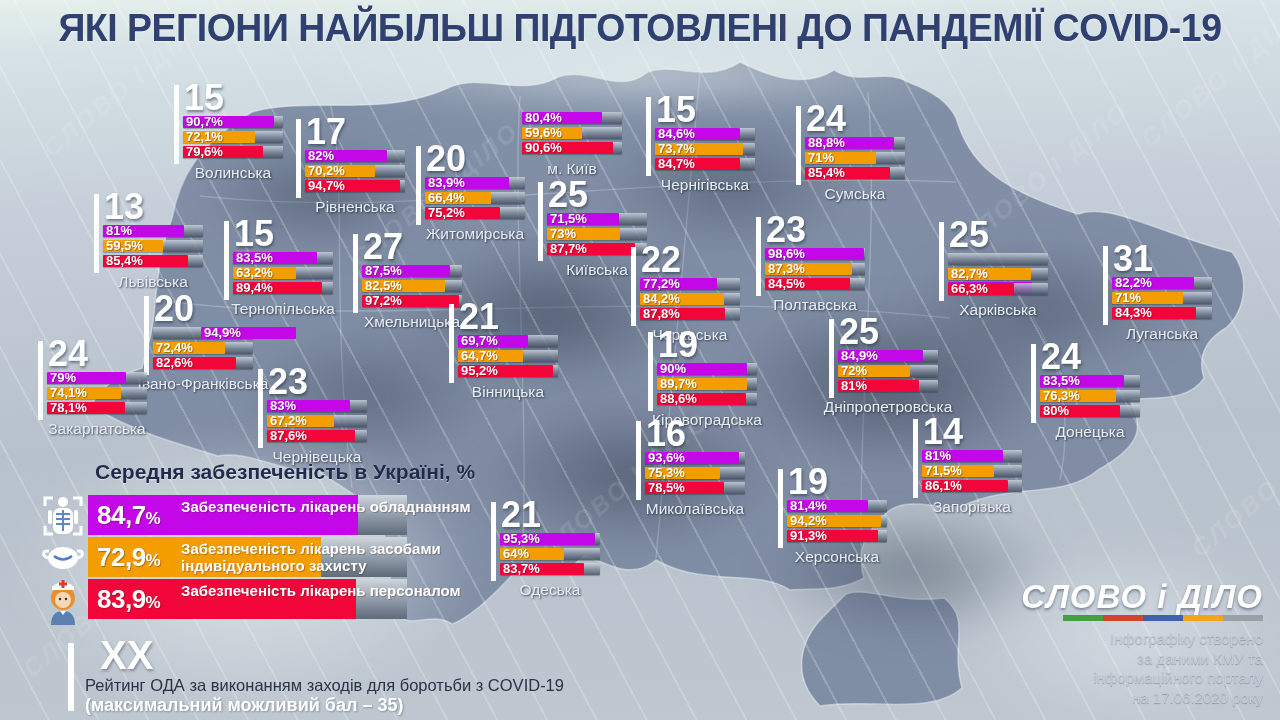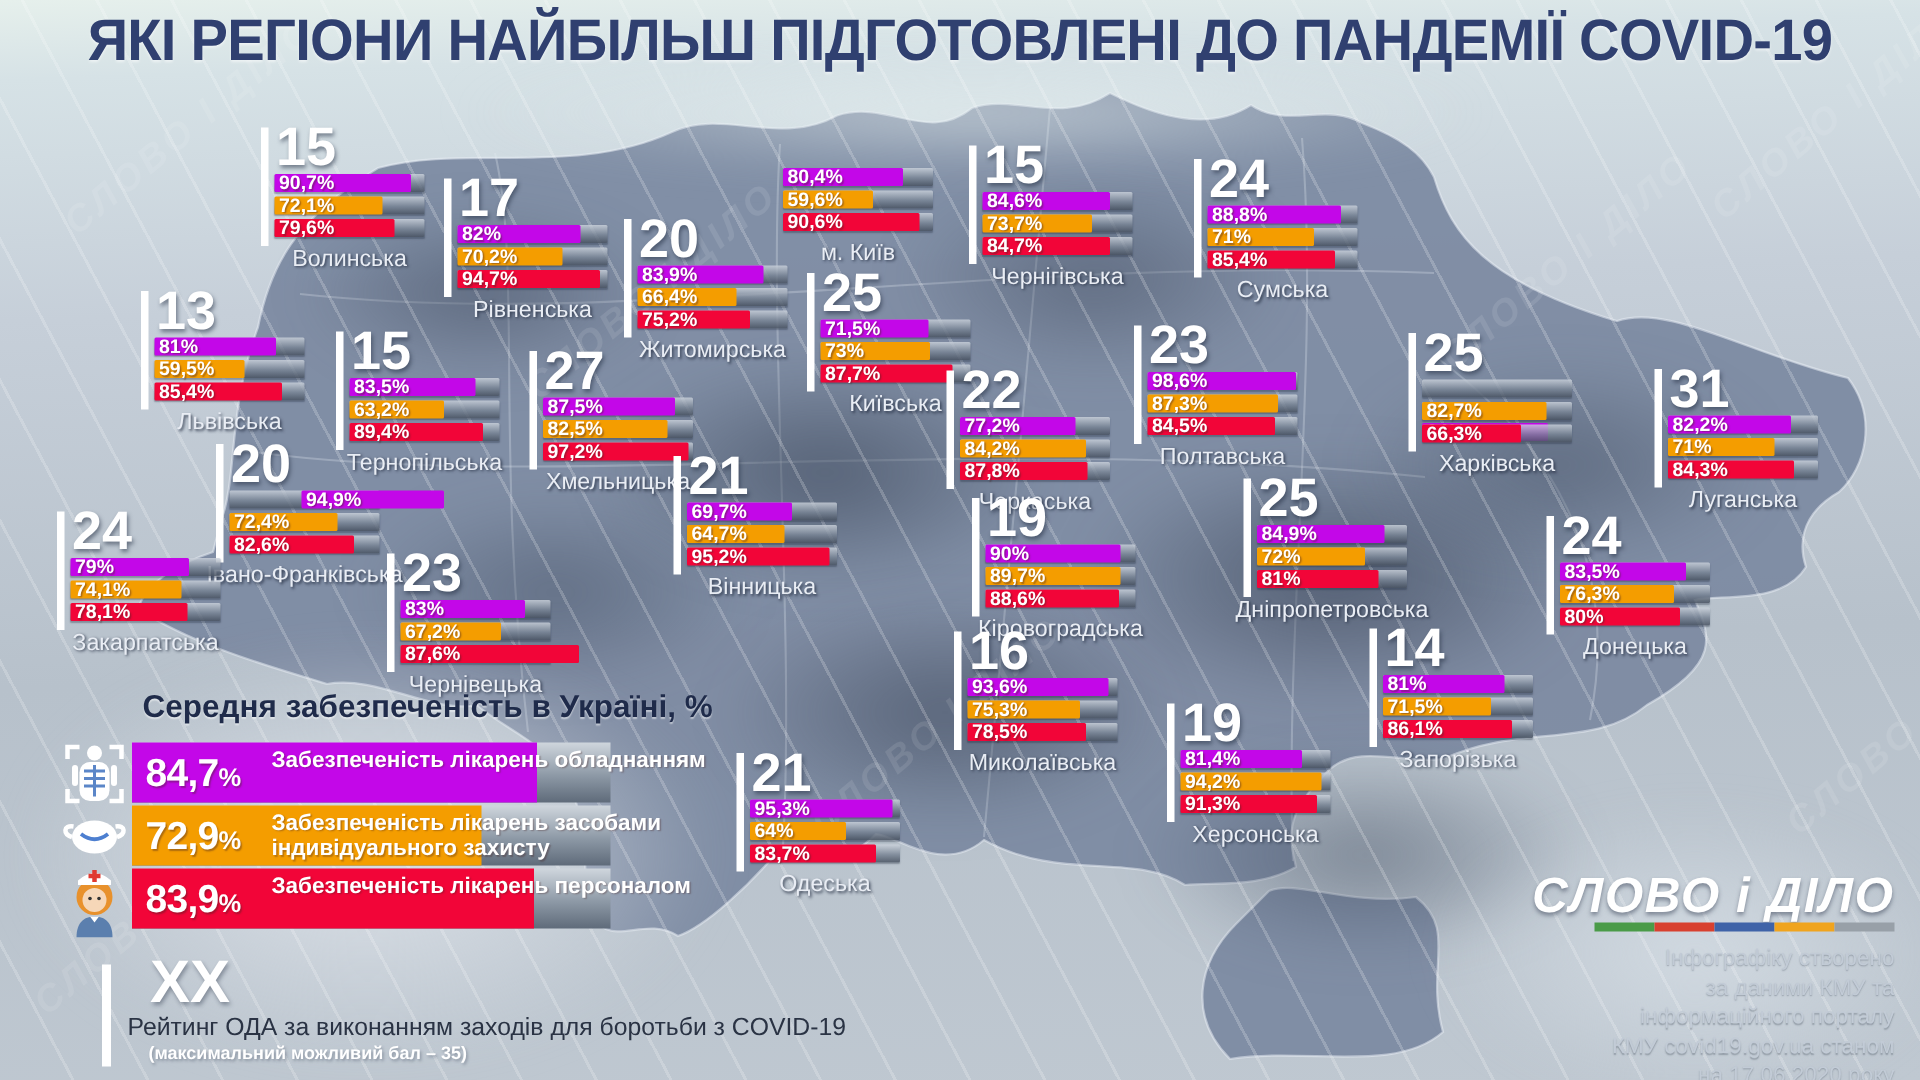--- a/index.html
+++ b/index.html
@@ -49,21 +49,21 @@
         text-shadow:1px 1px 1px rgba(70,35,35,.4);}
   .lval .pc{font-size:17px;font-weight:700;}
   .llabel{position:absolute;left:93px;top:3px;width:330px;font-size:15px;line-height:17px;font-weight:800;color:#fff;
         text-shadow:1px 1px 1px rgba(70,35,35,.35);}
   
   .note{position:absolute;left:68px;top:636px;z-index:9;}
   .note-line{position:absolute;left:0;top:7px;width:6px;height:68px;background:#fff;}
   .note-xx{position:absolute;left:32px;top:0;font-size:40px;line-height:38px;font-weight:800;color:#fff;
         text-shadow:1px 2px 3px rgba(35,45,65,.4);}
   .note-desc{position:absolute;left:17px;top:40px;width:430px;font-size:16.5px;color:#2a3344;white-space:nowrap;}
-  .note-max{position:absolute;left:31px;top:59px;width:430px;font-size:12px;font-weight:800;color:#fff;white-space:nowrap;
+  .note-max{position:absolute;left:17px;top:59px;width:430px;font-size:18px;font-weight:800;color:#fff;white-space:nowrap;
         text-shadow:1px 1px 2px rgba(60,70,90,.4);}
   
   .brand{position:absolute;right:17px;top:582px;z-index:9;text-align:right;}
   .brand-logo{font-size:33px;font-weight:800;font-style:italic;color:#fff;letter-spacing:1px;
         text-shadow:0 2px 3px rgba(60,70,90,.55);line-height:30px;}
   .brand-bar{display:flex;width:200px;height:6px;margin:3px 0 8px auto;}
   .brand-bar div{flex:1;height:6px;}
   .credit{font-size:15px;line-height:19.5px;color:#c2cbd6;text-shadow:0 1px 1px rgba(50,60,75,.35);}
 </style>
 </head>
@@ -210,21 +210,21 @@
       </div>
       <div class="region" style="left: 655px; top: 128px;">
         <div class="vline"></div>
         <div class="rank">15</div>
         <div class="track">
           <div class="fill" style="width: 84.6px; background: rgb(195, 7, 232);">
             <span class="pctxt">84,6%</span>
           </div>
         </div>
         <div class="track">
-          <div class="fill" style="width: 73px; background: rgb(244, 157, 0);">
+          <div class="fill" style="width: 88px; background: rgb(244, 157, 0);">
             <span class="pctxt">73,7%</span>
           </div>
         </div>
         <div class="track">
           <div class="fill" style="width: 84.7px; background: rgb(242, 5, 56);">
             <span class="pctxt">84,7%</span>
           </div>
         </div>
         <div class="rlabel">
           <span>Чернігівська</span>
@@ -479,21 +479,21 @@
           <div class="fill" style="width: 83px; background: rgb(195, 7, 232);">
             <span class="pctxt">83%</span>
           </div>
         </div>
         <div class="track">
           <div class="fill" style="width: 67.2px; background: rgb(244, 157, 0);">
             <span class="pctxt">67,2%</span>
           </div>
         </div>
         <div class="track">
-          <div class="fill" style="width: 87.6px; background: rgb(242, 5, 56); padding-left: 31px;">
+          <div class="fill" style="width: 87.6px; background: rgb(242, 5, 56);">
             <span class="pctxt">87,6%</span>
           </div>
         </div>
         <div class="rlabel">
           <span>Чернівецька</span>
         </div>
       </div>
       <div class="region" style="left: 458px; top: 335px;">
         <div class="vline"></div>
         <div class="rank">21</div>
@@ -754,18 +754,17 @@
         <div style="background: rgb(74, 155, 72);"></div>
         <div style="background: rgb(216, 64, 47);"></div>
         <div style="background: rgb(63, 99, 168);"></div>
         <div style="background: rgb(240, 164, 30);"></div>
         <div style="background: rgb(152, 160, 168);"></div>
       </div>
     <div class="credit">
       <div>Інфографіку створено</div>
       <div>за даними КМУ та</div>
       <div>інформаційного порталу</div>
-      <div>КМУ covid19.gov.ua станом</div>
       <div>на 17.06.2020 року</div>
     </div>
   </div>
 
 </div>
 
 </body></html>

